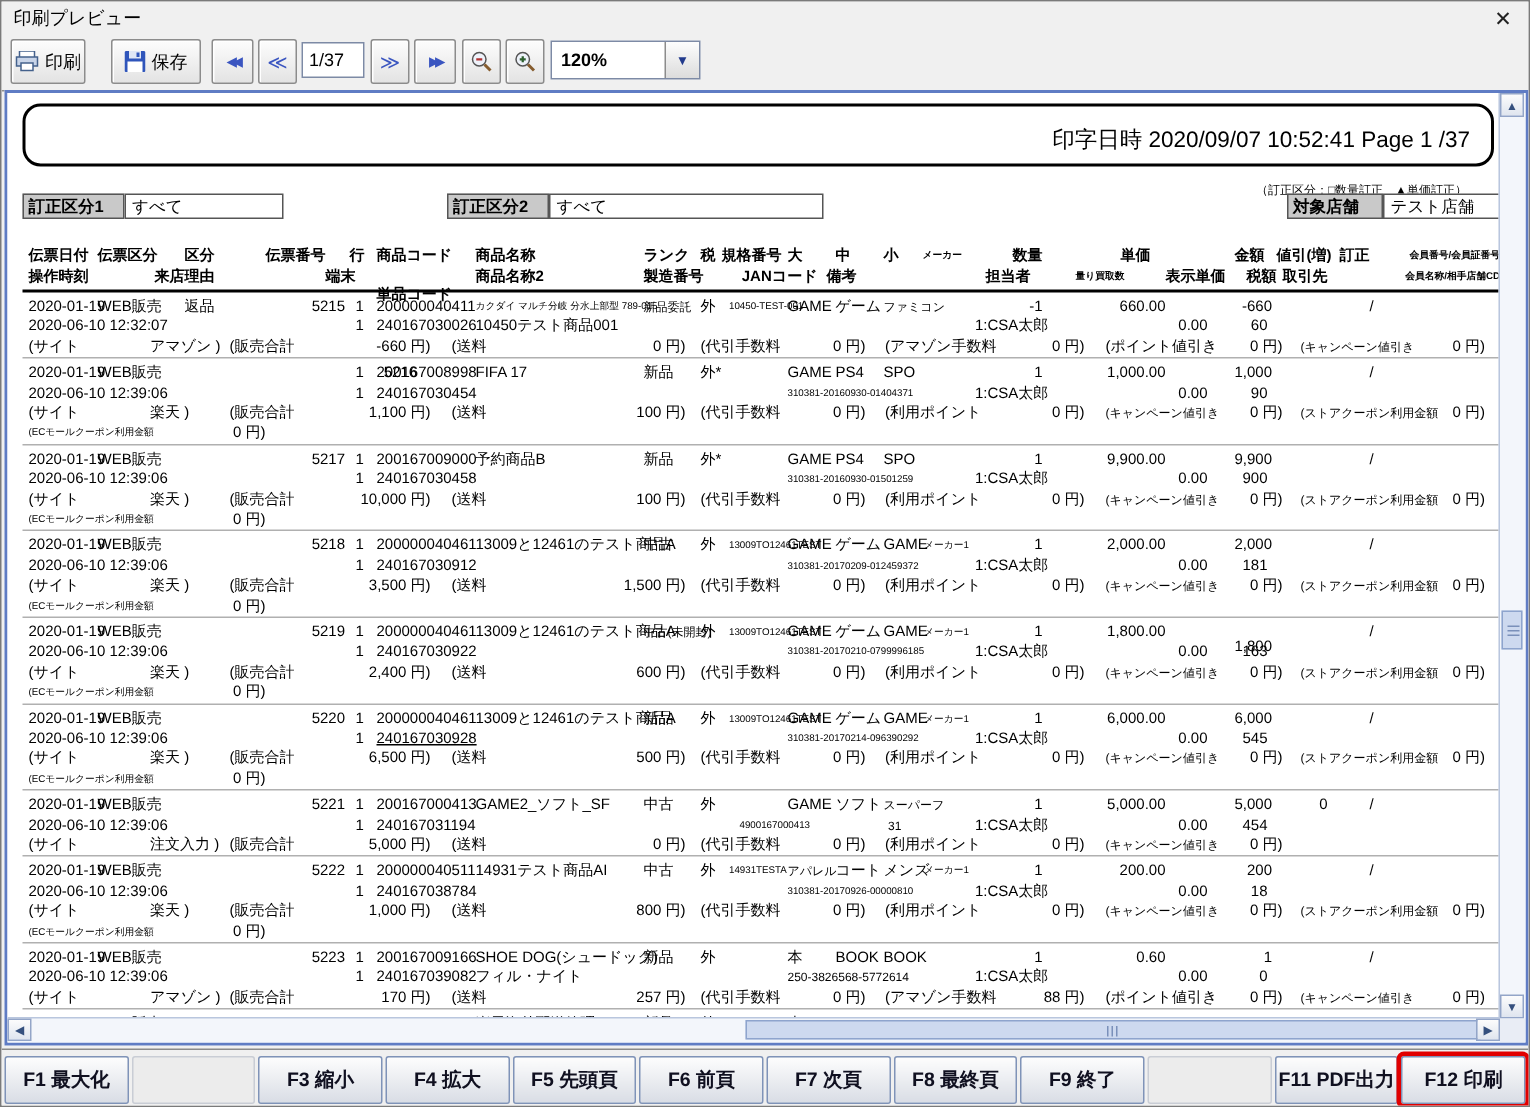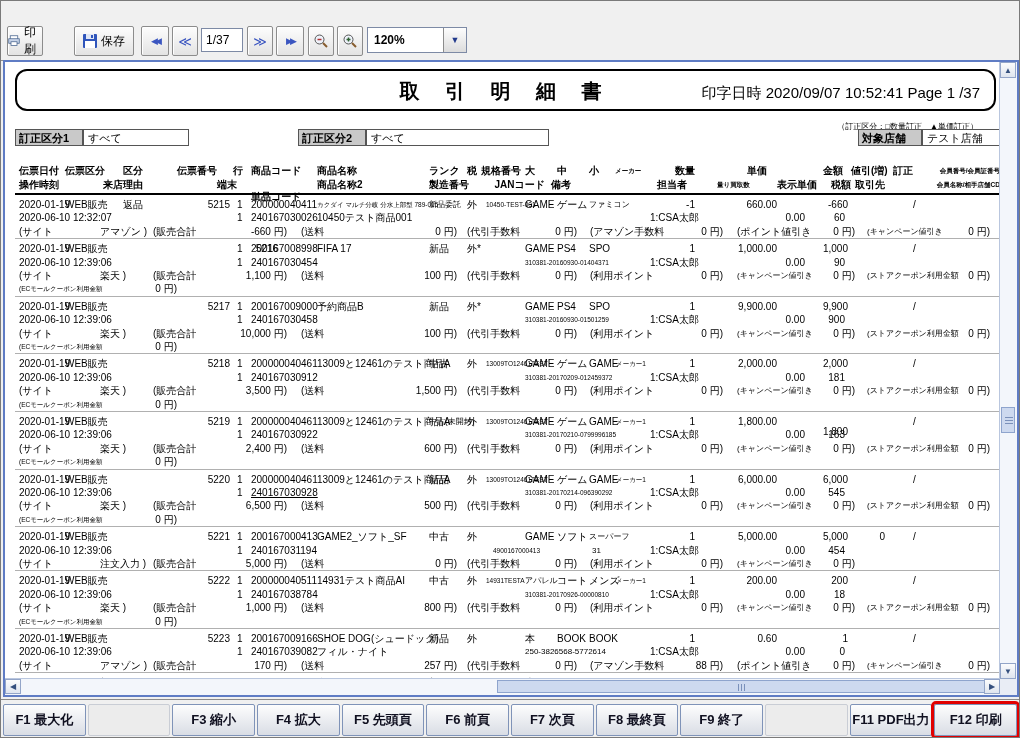--- a/index.html
+++ b/index.html
@@ -62,23 +62,27 @@
   .fnblank{background:#ececec;border:1px solid #c9cdd5;box-shadow:none;}
   .fnhl{outline:3px solid #e10000;outline-offset:0px;}
   
   .icon-svg{display:inline-block;vertical-align:middle;}
 </style>
 </head>
 <body>
 
 <div id="window">
 
+  <div id="titlebar">
+    <span id="title-text">印刷プレビュー</span>
+    <span id="close-btn">✕</span>
+  </div>
 
   <div id="toolbar">
-    <div class="tbtn" style="left:6px;width:36px;">
+    <div class="tbtn" style="left:6px;width:50px;">
       <svg class="icon-svg" width="16" height="14" viewBox="0 0 16 14">
           <rect x="3" y="0" width="10" height="5" fill="#fff" stroke="#44618c"></rect>
           <rect x="1" y="4" width="14" height="6" fill="#c8d4e8" stroke="#44618c"></rect>
           <rect x="4" y="8" width="8" height="5" fill="#fff" stroke="#44618c"></rect>
         </svg>
       <span>印刷</span>
     </div>
     <div class="tbtn" style="left:73px;width:60px;">
       <svg class="icon-svg" width="14" height="14" viewBox="0 0 14 14">
           <rect x="0" y="0" width="14" height="14" rx="1" fill="#2f55bb"></rect>
@@ -118,21 +122,20 @@
     </div>
     <div id="zoom-combo">
       <span id="zoom-value">120%</span>
       <span id="zoom-drop">▼</span>
     </div>
   </div>
 
   <div id="pane">
     <div id="doc-area">
       <div id="header-box">
-        <div id="report-title">取 引 明 細 書</div>
         <div id="print-info">印字日時 2020/09/07 10:52:41   Page 1  /37</div>
       </div>
       <div id="note">（訂正区分：□数量訂正　▲単価訂正）</div>
 
       <div class="filter-label" id="flt1l">訂正区分1</div>
       <div class="filter-value" id="flt1v">すべて</div>
       <div class="filter-label" id="flt2l">訂正区分2</div>
       <div class="filter-value" id="flt2v">すべて</div>
       <div class="filter-label" id="flt3l">対象店舗</div>
       <div class="filter-value" id="flt3v">テスト店舗</div>

